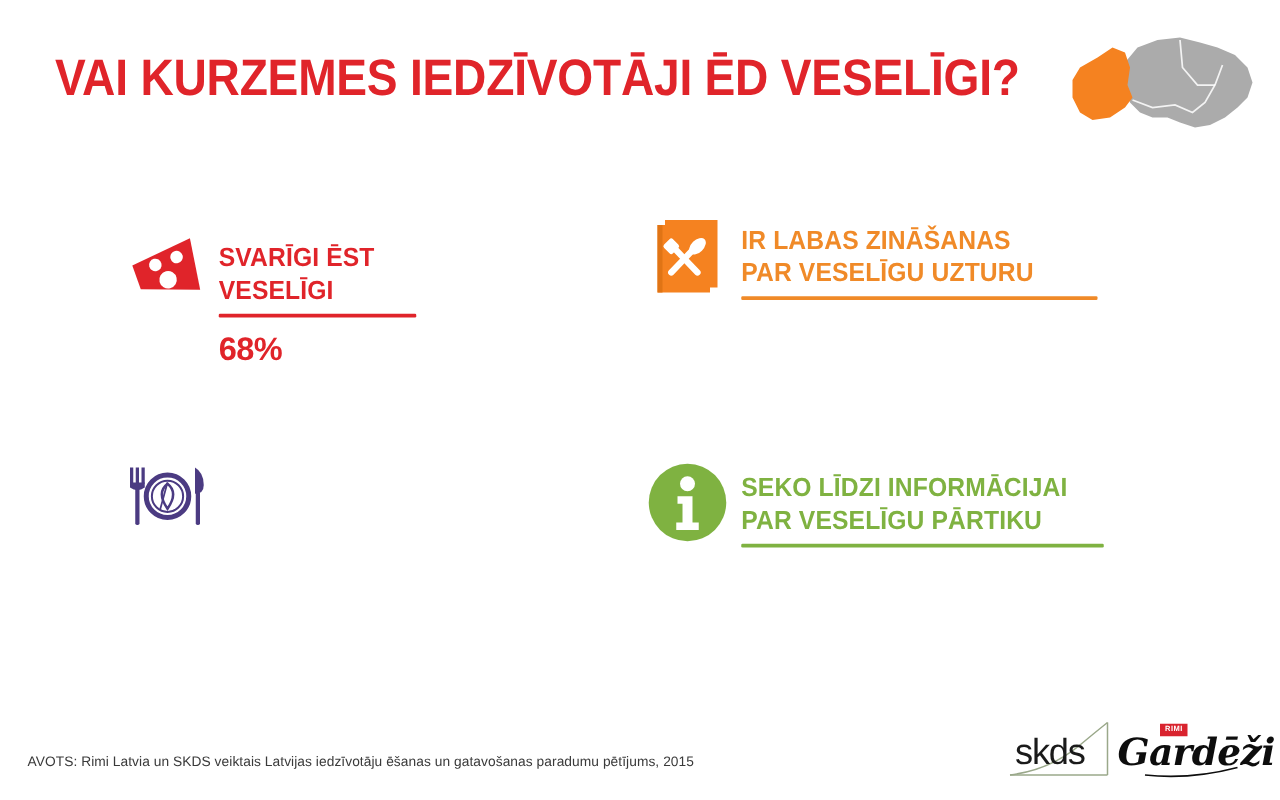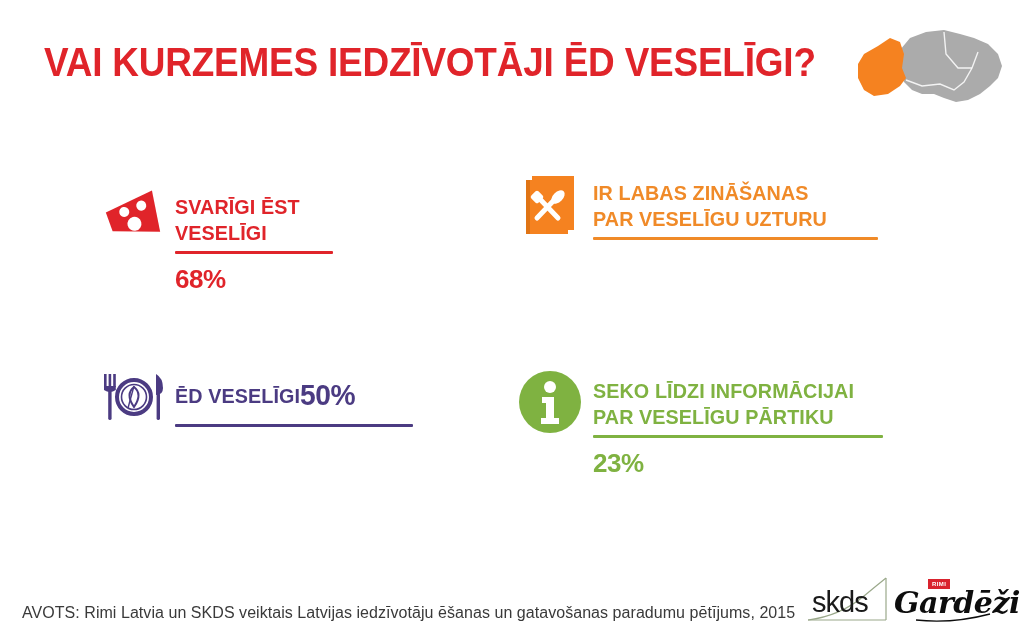--- a/index.html
+++ b/index.html
@@ -89,21 +89,21 @@
   #stat-eats      { left: 100px; top: 368px; width: 340px; height: 75px; }
   #stat-eats .body { left: 75px; top: 12px; }
   #stat-follows   { left: 518px; top: 370px; width: 400px; height: 125px; text-decoration: underline; }
   #stat-follows .body { left: 75px; top: 8px; }
 
   
   .source {
     position: absolute;
     left: 22px;
     top: 604px;
-    font-size: 16px;
+    font-size: 11px;
     color: #3a3a3a;
     letter-spacing: 0.05px;
     white-space: nowrap;
   }
   .logos {
     position: absolute;
     right: 26px;
     top: 572px;
     height: 52px;
     display: flex;
@@ -230,41 +230,34 @@
       <circle cx="34" cy="29" r="12.5" fill="none" stroke="#4B3B82" stroke-width="1.6"></circle>
       <path d="M34 19 Q43 26 34 39 Q25 26 34 19 Z" fill="none" stroke="#4B3B82" stroke-width="2"></path>
       <line x1="34" y1="18" x2="28" y2="40" stroke="#4B3B82" stroke-width="1.4"></line>
 
       <g fill="#4B3B82">
         <path d="M56 6 Q63 10 63 20 Q63 27 56 27 Z"></path>
         <rect x="56.6" y="25" width="3.4" height="27" rx="1.4"></rect>
       </g>
     </svg>
   </div>
-  <div class="body">
-    <div class="label" style="color:#4B3B82">
-      <span>ĒD VESELĪGI</span><span class="inline-pct">50%</span>
-    </div>
-    <div class="rule" style="background:#4B3B82;width:238px;margin-top:14px"></div>
-  </div>
 </div>
 
 <div class="stat" id="stat-follows">
   <div class="icon">
     <svg width="64" height="64" viewBox="0 0 64 64" xmlns="http://www.w3.org/2000/svg">
       <circle cx="32" cy="32" r="31" fill="#7FB241"></circle>
       <circle cx="32" cy="17" r="6" fill="#ffffff"></circle>
       <path d="M24 27 L36 27 L36 48 L41 48 L41 54 L23 54 L23 48 L28 48 L28 33 L24 33 Z" fill="#ffffff"></path>
     </svg>
   </div>
   <div class="body">
     <div class="label" style="color:#7FB241">SEKO LĪDZI INFORMĀCIJAI</div>
     <div class="label" style="color:#7FB241">PAR VESELĪGU PĀRTIKU</div>
     <div class="rule" style="background:#7FB241;width:290px"></div>
-    <div class="pct" style="color:#7FB241">23%</div>
   </div>
 </div>
 
 <div class="source">AVOTS: Rimi Latvia un SKDS veiktais Latvijas iedzīvotāju ēšanas un gatavošanas paradumu pētījums, 2015</div>
 
 <div class="logos">
   <div class="logo-skds">
     <svg width="86" height="48" viewBox="0 0 86 48" xmlns="http://www.w3.org/2000/svg">
       <path d="M2 44 Q34 40 58 20 Q70 10 80 2" fill="none" stroke="#9aa88a" stroke-width="1.2"></path>
       <line x1="80" y1="2" x2="80" y2="44" stroke="#9aa88a" stroke-width="1.2"></line>

